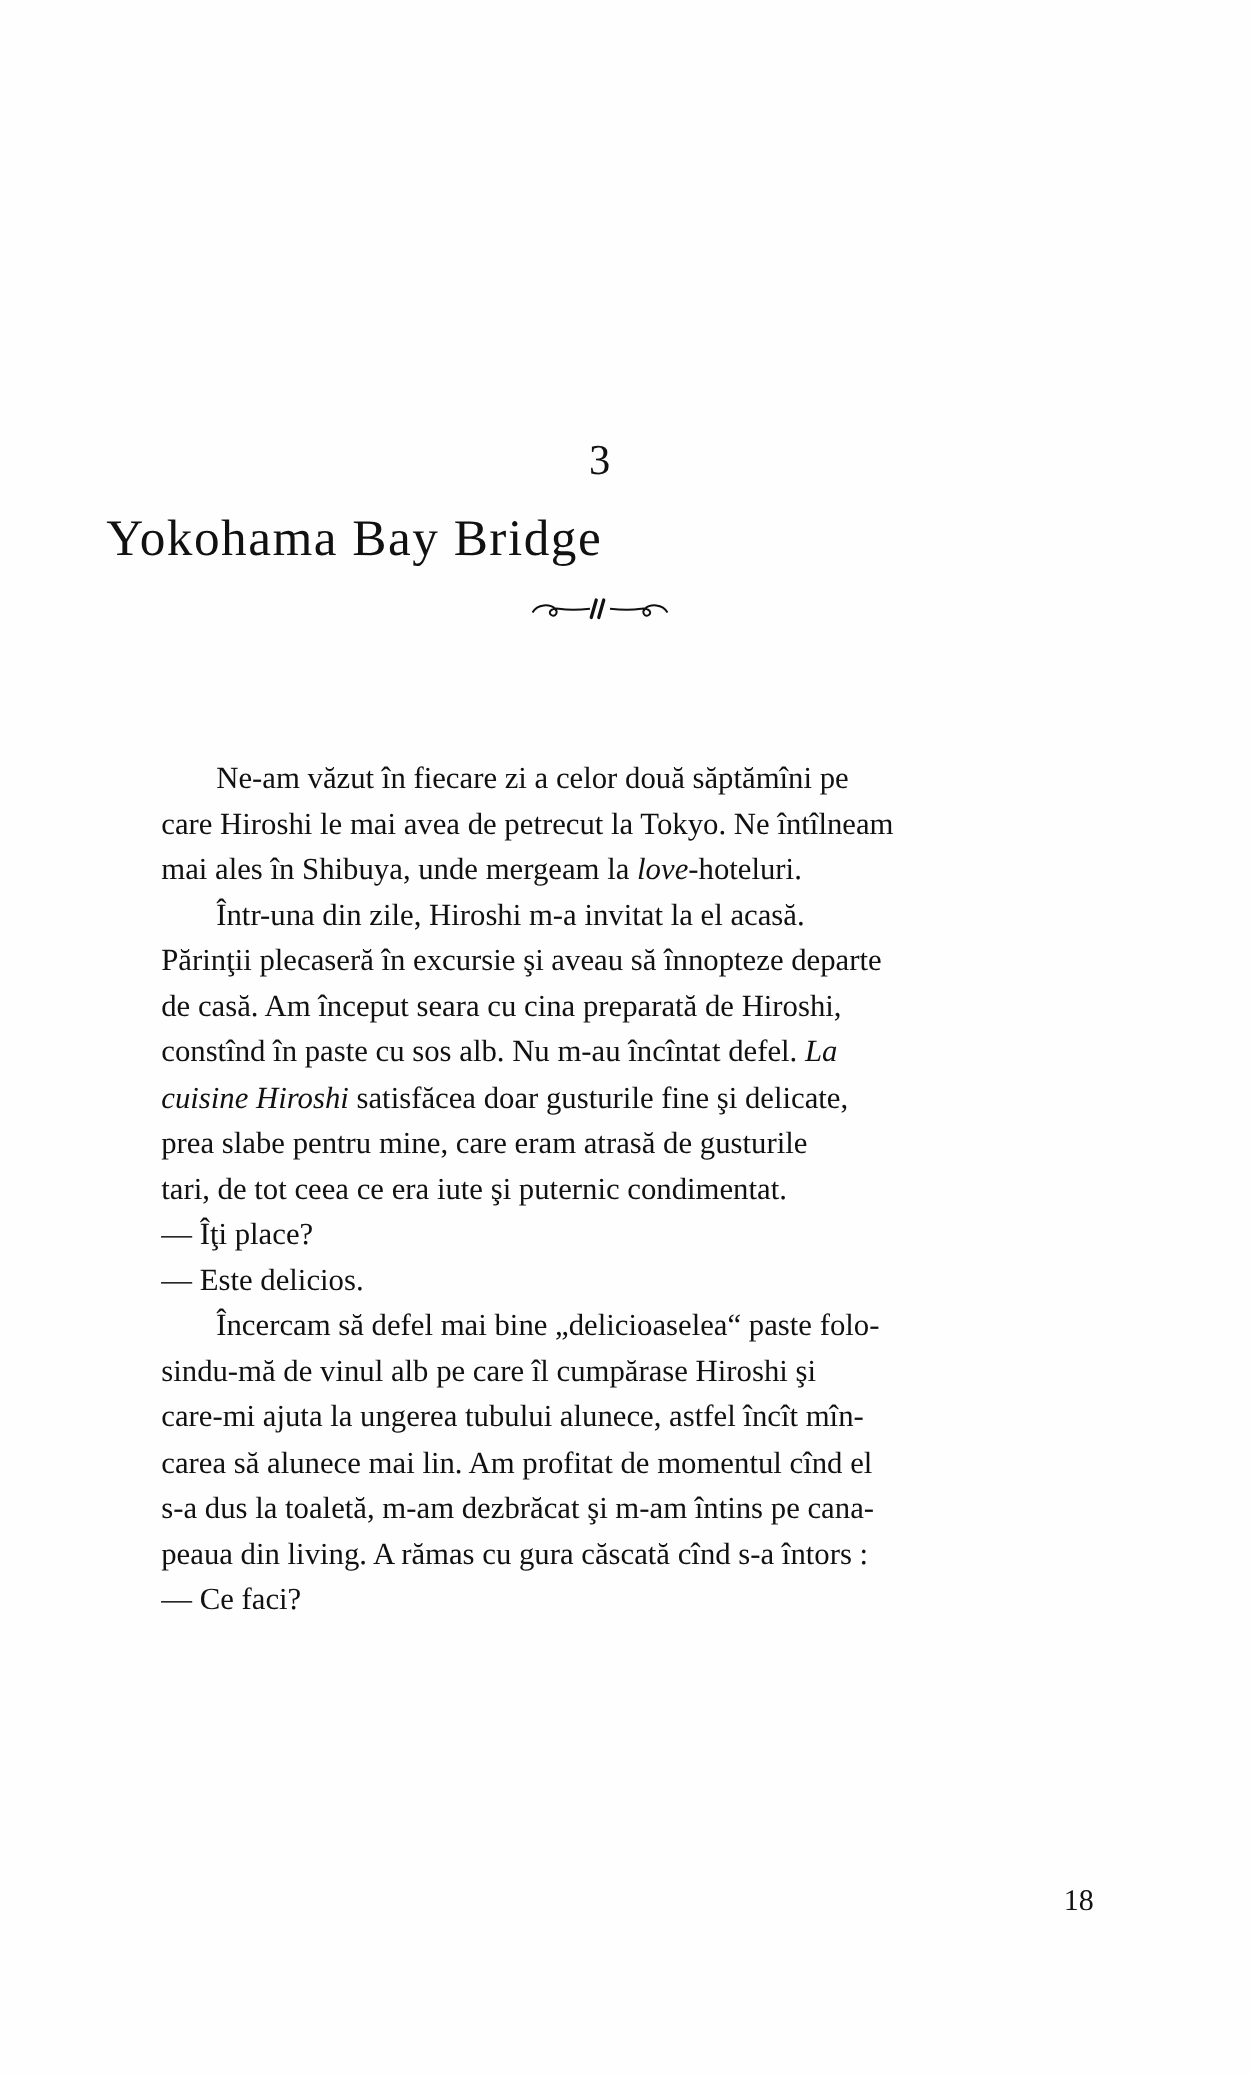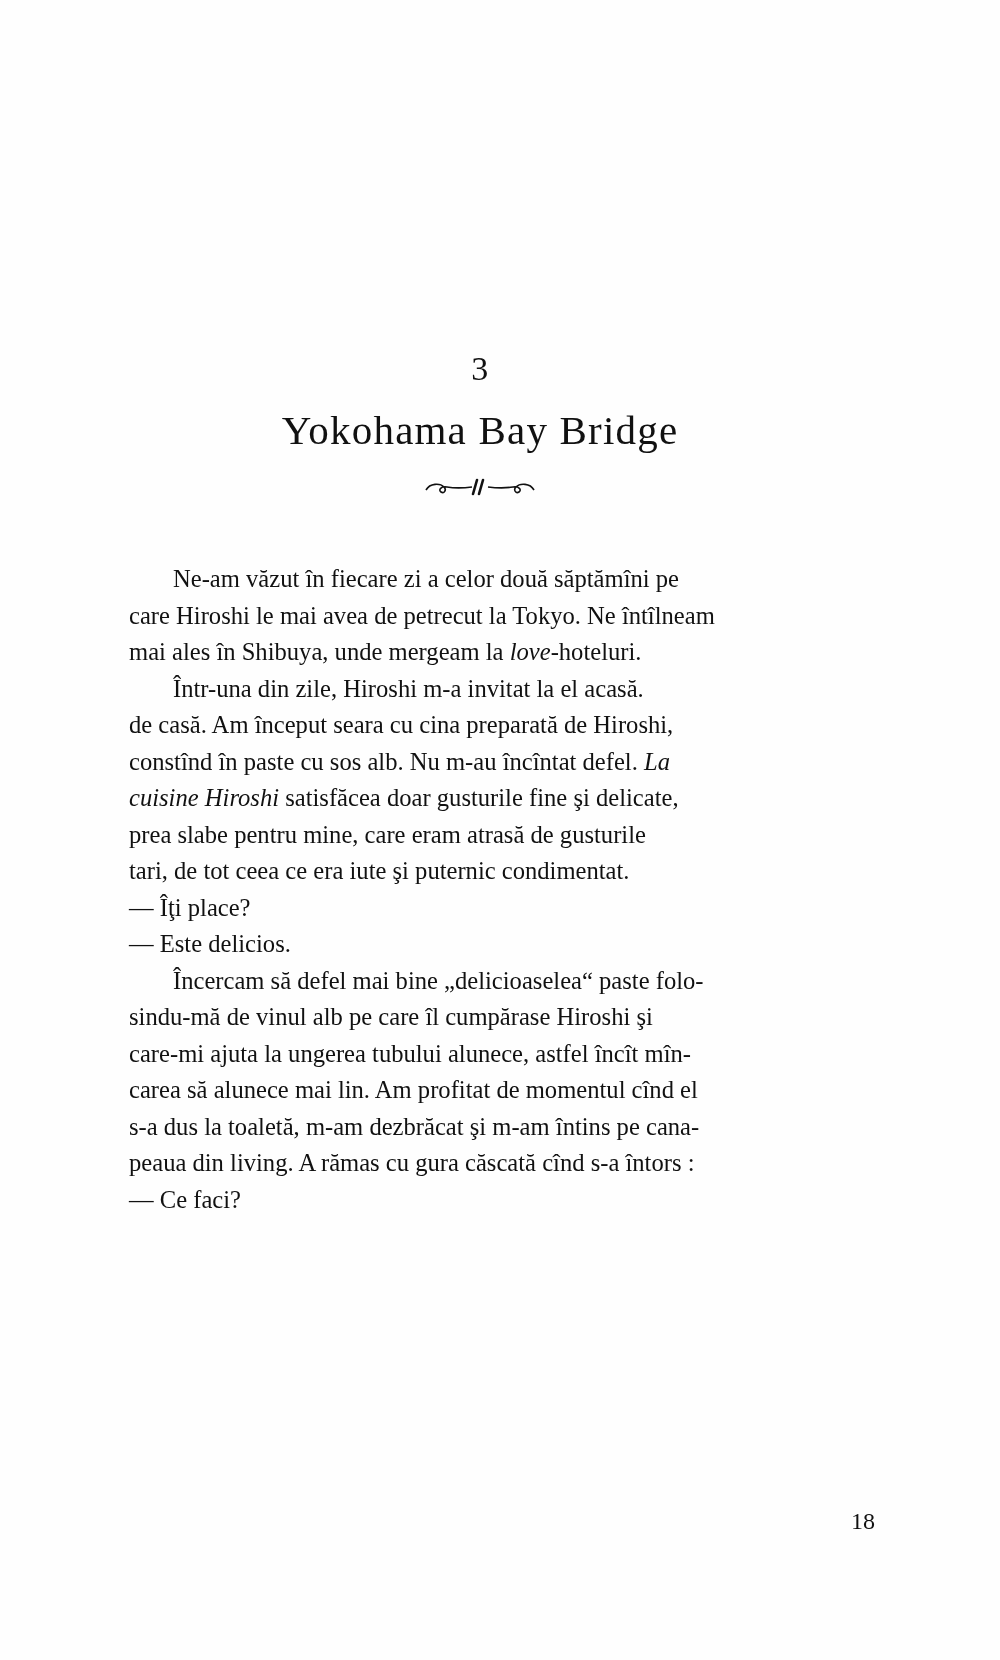--- a/index.html
+++ b/index.html
@@ -31,37 +31,36 @@
   }
   .chapter-number {
     margin-top: 352px;
     text-align: center;
     font-size: 34px;
     letter-spacing: 0.5px;
     line-height: 1;
   }
   .chapter-title {
     margin-top: 22px;
-    text-align: center;
     font-size: 41px;
     letter-spacing: 1.2px;
     line-height: 1.1;
   }
   .ornament {
     margin-top: 20px;
     text-align: center;
     height: 36px;
     position: relative;
   }
   .ornament svg {
     display: inline-block;
     vertical-align: middle;
   }
   .body-text {
-    margin-top: 52px;
+    margin-top: 96px;
     font-size: 24.6px;
     line-height: 36.5px;
     text-align: justify;
     text-justify: inter-word;
     hyphens: none;
   }
   .body-text p {
     margin: 0;
     text-indent: 44px;
   }
@@ -124,20 +123,23 @@
             <span>care Hiroshi le mai avea de petrecut la Tokyo. Ne întîlneam</span>
           </span>
         <span class="ln">mai ales în Shibuya, unde mergeam la <em>love</em>-hoteluri.</span>
       </p>
 
       <p>
         <span class="ln j">
             <span class="indent">Într-una din zile, Hiroshi m-a invitat la el acasă.</span>
           </span>
         <span class="ln j">
+            <span>Părinţii plecaseră în excursie şi aveau să înnopteze departe</span>
+          </span>
+        <span class="ln j">
             <span>de casă. Am început seara cu cina preparată de Hiroshi,</span>
           </span>
         <span class="ln">constînd în paste cu sos alb. Nu m-au încîntat defel. <em>La</em></span>
         <span class="ln"><em>cuisine Hiroshi</em> satisfăcea doar gusturile fine şi delicate,</span>
         <span class="ln j">
             <span>prea slabe pentru mine, care eram atrasă de gusturile</span>
           </span>
         <span class="ln j">
             <span>tari, de tot ceea ce era iute şi puternic condimentat.</span>
           </span>

